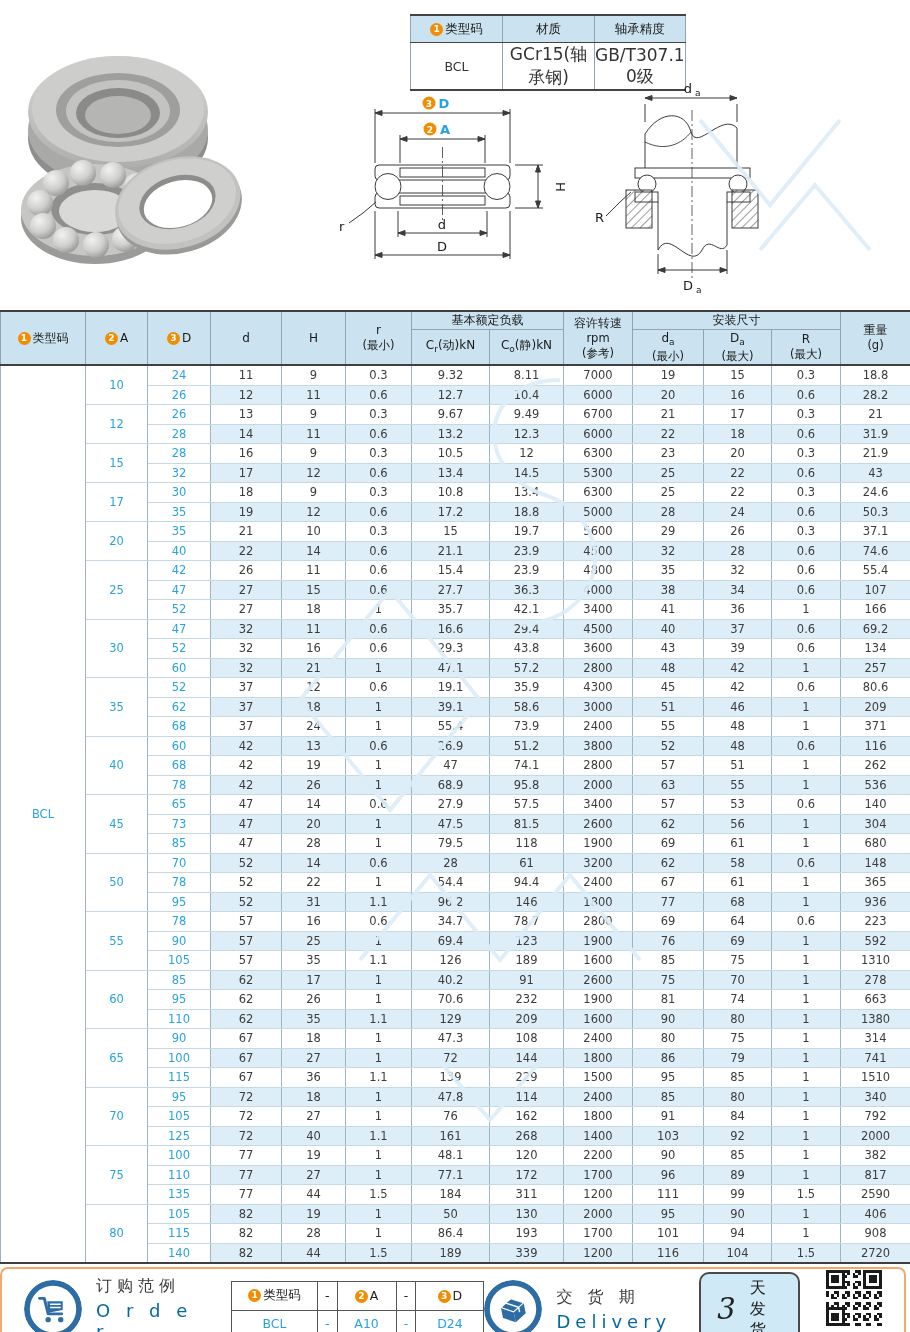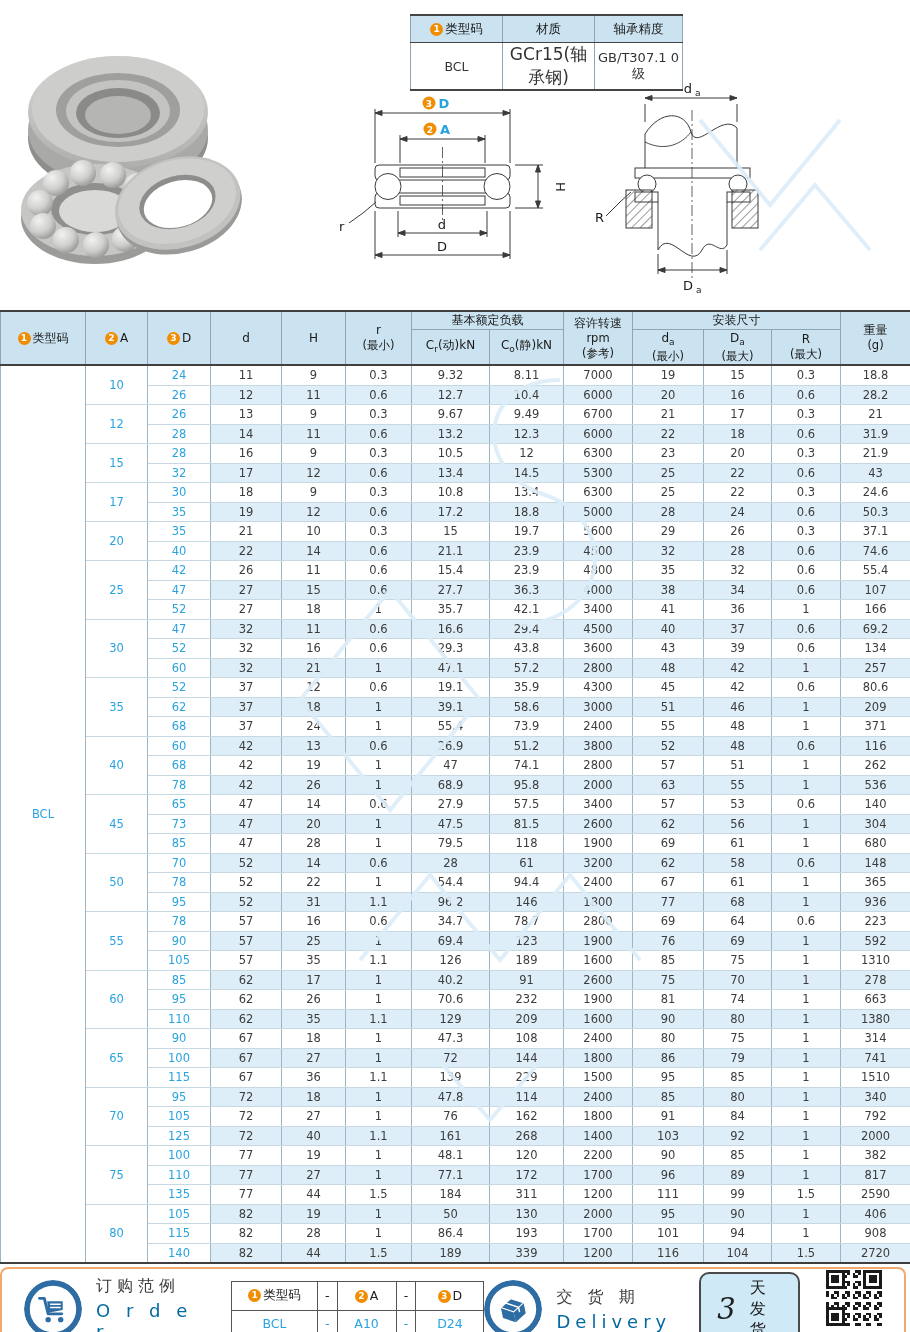--- a/index.html
+++ b/index.html
@@ -114,21 +114,21 @@
       </colgroup>
     <tbody>
         <tr>
       <th><span class="badge">1</span><span>类型码</span></th>
       <th>材质</th>
       <th>轴承精度</th>
     </tr>
     <tr>
       <td class="blue-link">BCL</td>
       <td style="font-size:17px">GCr15(轴承钢)</td>
-      <td style="font-size:13px">GB/T307.1 0级</td>
+      <td style="font-size:17px">GB/T307.1 0级</td>
     </tr>
   </tbody>
     </table>
 
   <svg style="position:absolute;left:325px;top:85px;" width="240" height="210" viewBox="0 0 240 210">
     <g stroke="#3a3a3a" stroke-width="1" fill="none">
 
       <line x1="50" y1="24" x2="50" y2="78"></line>
         <line x1="185" y1="24" x2="185" y2="78"></line>
       <line x1="50" y1="28" x2="185" y2="28"></line>

